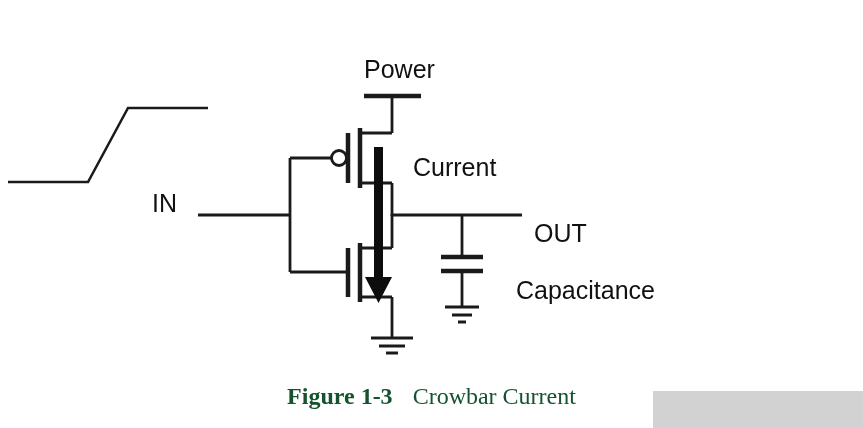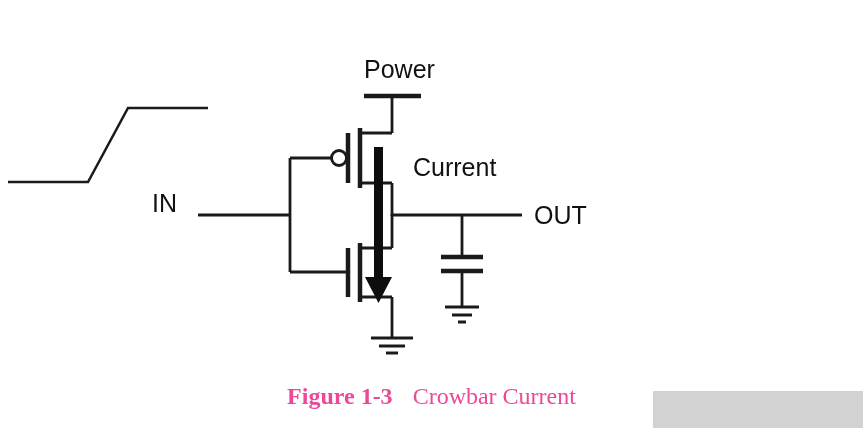--- a/index.html
+++ b/index.html
@@ -26,31 +26,31 @@
     position: absolute;
     color: #111111;
     font-size: 25px;
     line-height: 1.1;
     white-space: nowrap;
     font-family: "Liberation Sans", sans-serif;
   }
   #power-label       { left: 364px; top: 56px; }
   #current-label     { left: 413px; top: 154px; }
   #in-label          { left: 152px; top: 190px; }
-  #out-label         { left: 534px; top: 202px; }
+  #out-label         { left: 534px; top: 220px; }
   #capacitance-label { left: 516px; top: 277px; }
   #caption {
     position: absolute;
     left: 0;
     top: 383px;
     width: 863px;
     text-align: center;
     font-family: "Liberation Serif", serif;
     font-size: 24px;
-    color: #ec4899;
+    color: #14532d;
   }
   #caption .fig-num { font-weight: bold; }
   #caption .fig-title { font-weight: normal; margin-left: 14px; }
   #gray-strip {
     position: absolute;
     left: 653px;
     top: 391px;
     width: 210px;
     height: 37px;
     background: #d2d2d2;
@@ -127,19 +127,20 @@
   </svg>
 
   <span class="lbl" id="power-label">Power</span>
 
   <span class="lbl" id="current-label">Current</span>
 
   <span class="lbl" id="in-label">IN</span>
 
   <span class="lbl" id="out-label">OUT</span>
 
+  <span class="lbl" id="capacitance-label">Capacitance</span>
 
   <div id="caption">
     <span class="fig-num">Figure 1-3</span>
     <span class="fig-title">Crowbar Current</span>
   </div>
 
 </div>
 
 </body></html>

